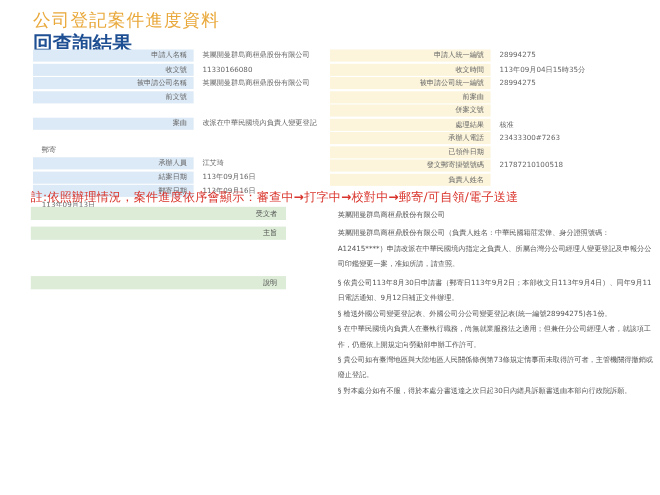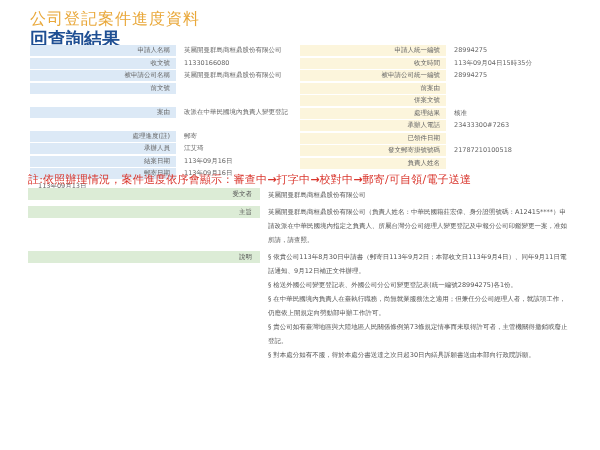--- a/index.html
+++ b/index.html
@@ -12,21 +12,21 @@
   .grid .lbl { width:146px; height:11px; text-align:right; padding-right:6px; box-sizing:border-box;
                font-size:6.5px; line-height:11px; color:#666; }
   .grid .val { padding-left:8px; font-size:6.5px; line-height:11px; color:#666; white-space:nowrap; }
   .left { left:30px; }
   .left .lbl { background:#dce9f6; }
   .right { left:300px; }
   .right .lbl { background:#fcf5dc; }
   .note { position:absolute; left:28px; top:172px; font-size:11px; color:#d9342b; letter-spacing:0.2px; }
   .note .arrow { font-weight:bold; }
   .doc { position:absolute; left:28px; top:188px; width:570px; }
-  .doc .drow { display:flex; margin-bottom:4px; }
+  .doc .drow { display:flex; margin-bottom:4px;gap:39px; }
   .doc .dlbl { width:232px; flex:none; background:#dcecd6; height:12px; font-size:6.5px; line-height:12px;
                text-align:right; padding-right:8px; box-sizing:border-box; color:#555; }
   .doc .dval { padding-left:8px; font-size:6.5px; line-height:14px; color:#555; width:150px; }
   .doc .dval p { margin:0; }
 </style>
 </head>
 <body>
 
 <div class="title">公司登記案件進度資料</div>
 <div class="subtitle">回查詢結果</div>
@@ -46,21 +46,20 @@
     </div>
   <div class="row">
       <div class="lbl">前文號</div>
       <div class="val"></div>
     </div>
   <div class="row" style="margin-top:13px">
       <div class="lbl">案由</div>
       <div class="val">改派在中華民國境內負責人變更登記</div>
     </div>
   <div class="row" style="margin-top:13px">
-      <div class="lbl">處理進度(註)</div>
       <div class="val">郵寄</div>
     </div>
   <div class="row">
       <div class="lbl">承辦人員</div>
       <div class="val">江艾琦</div>
     </div>
   <div class="row">
       <div class="lbl">結案日期</div>
       <div class="val">113年09月16日</div>
     </div>

